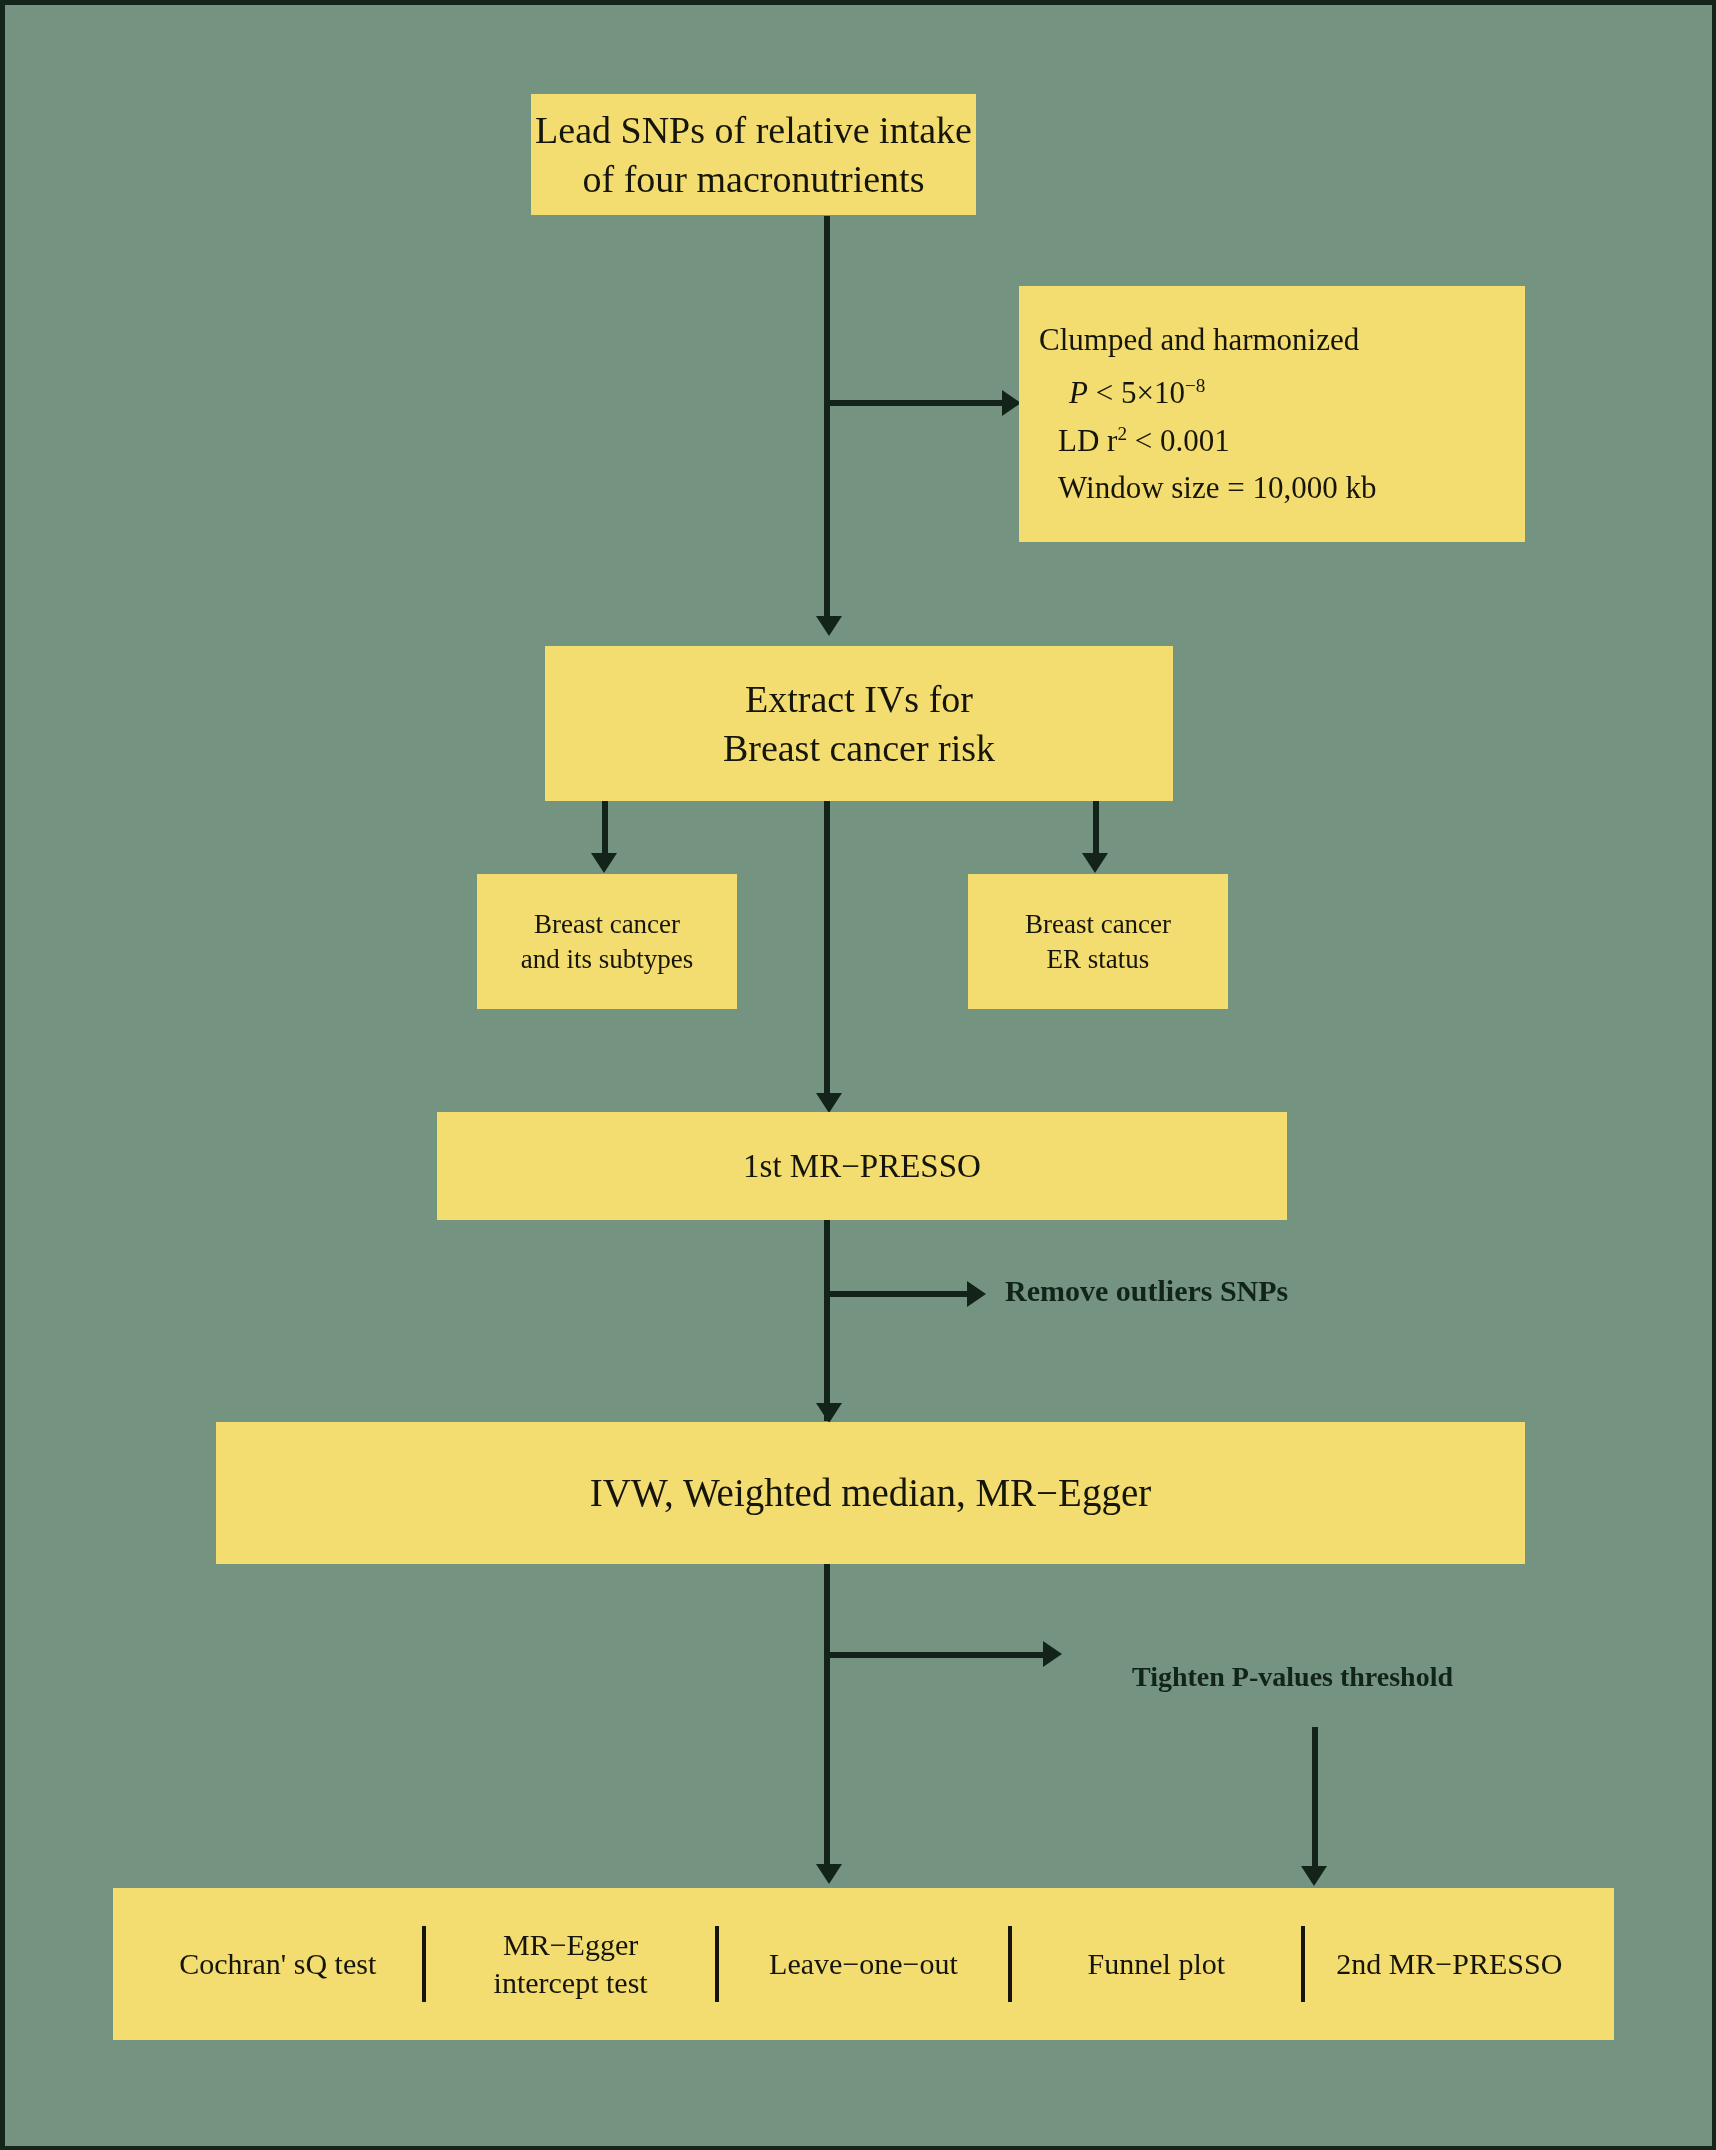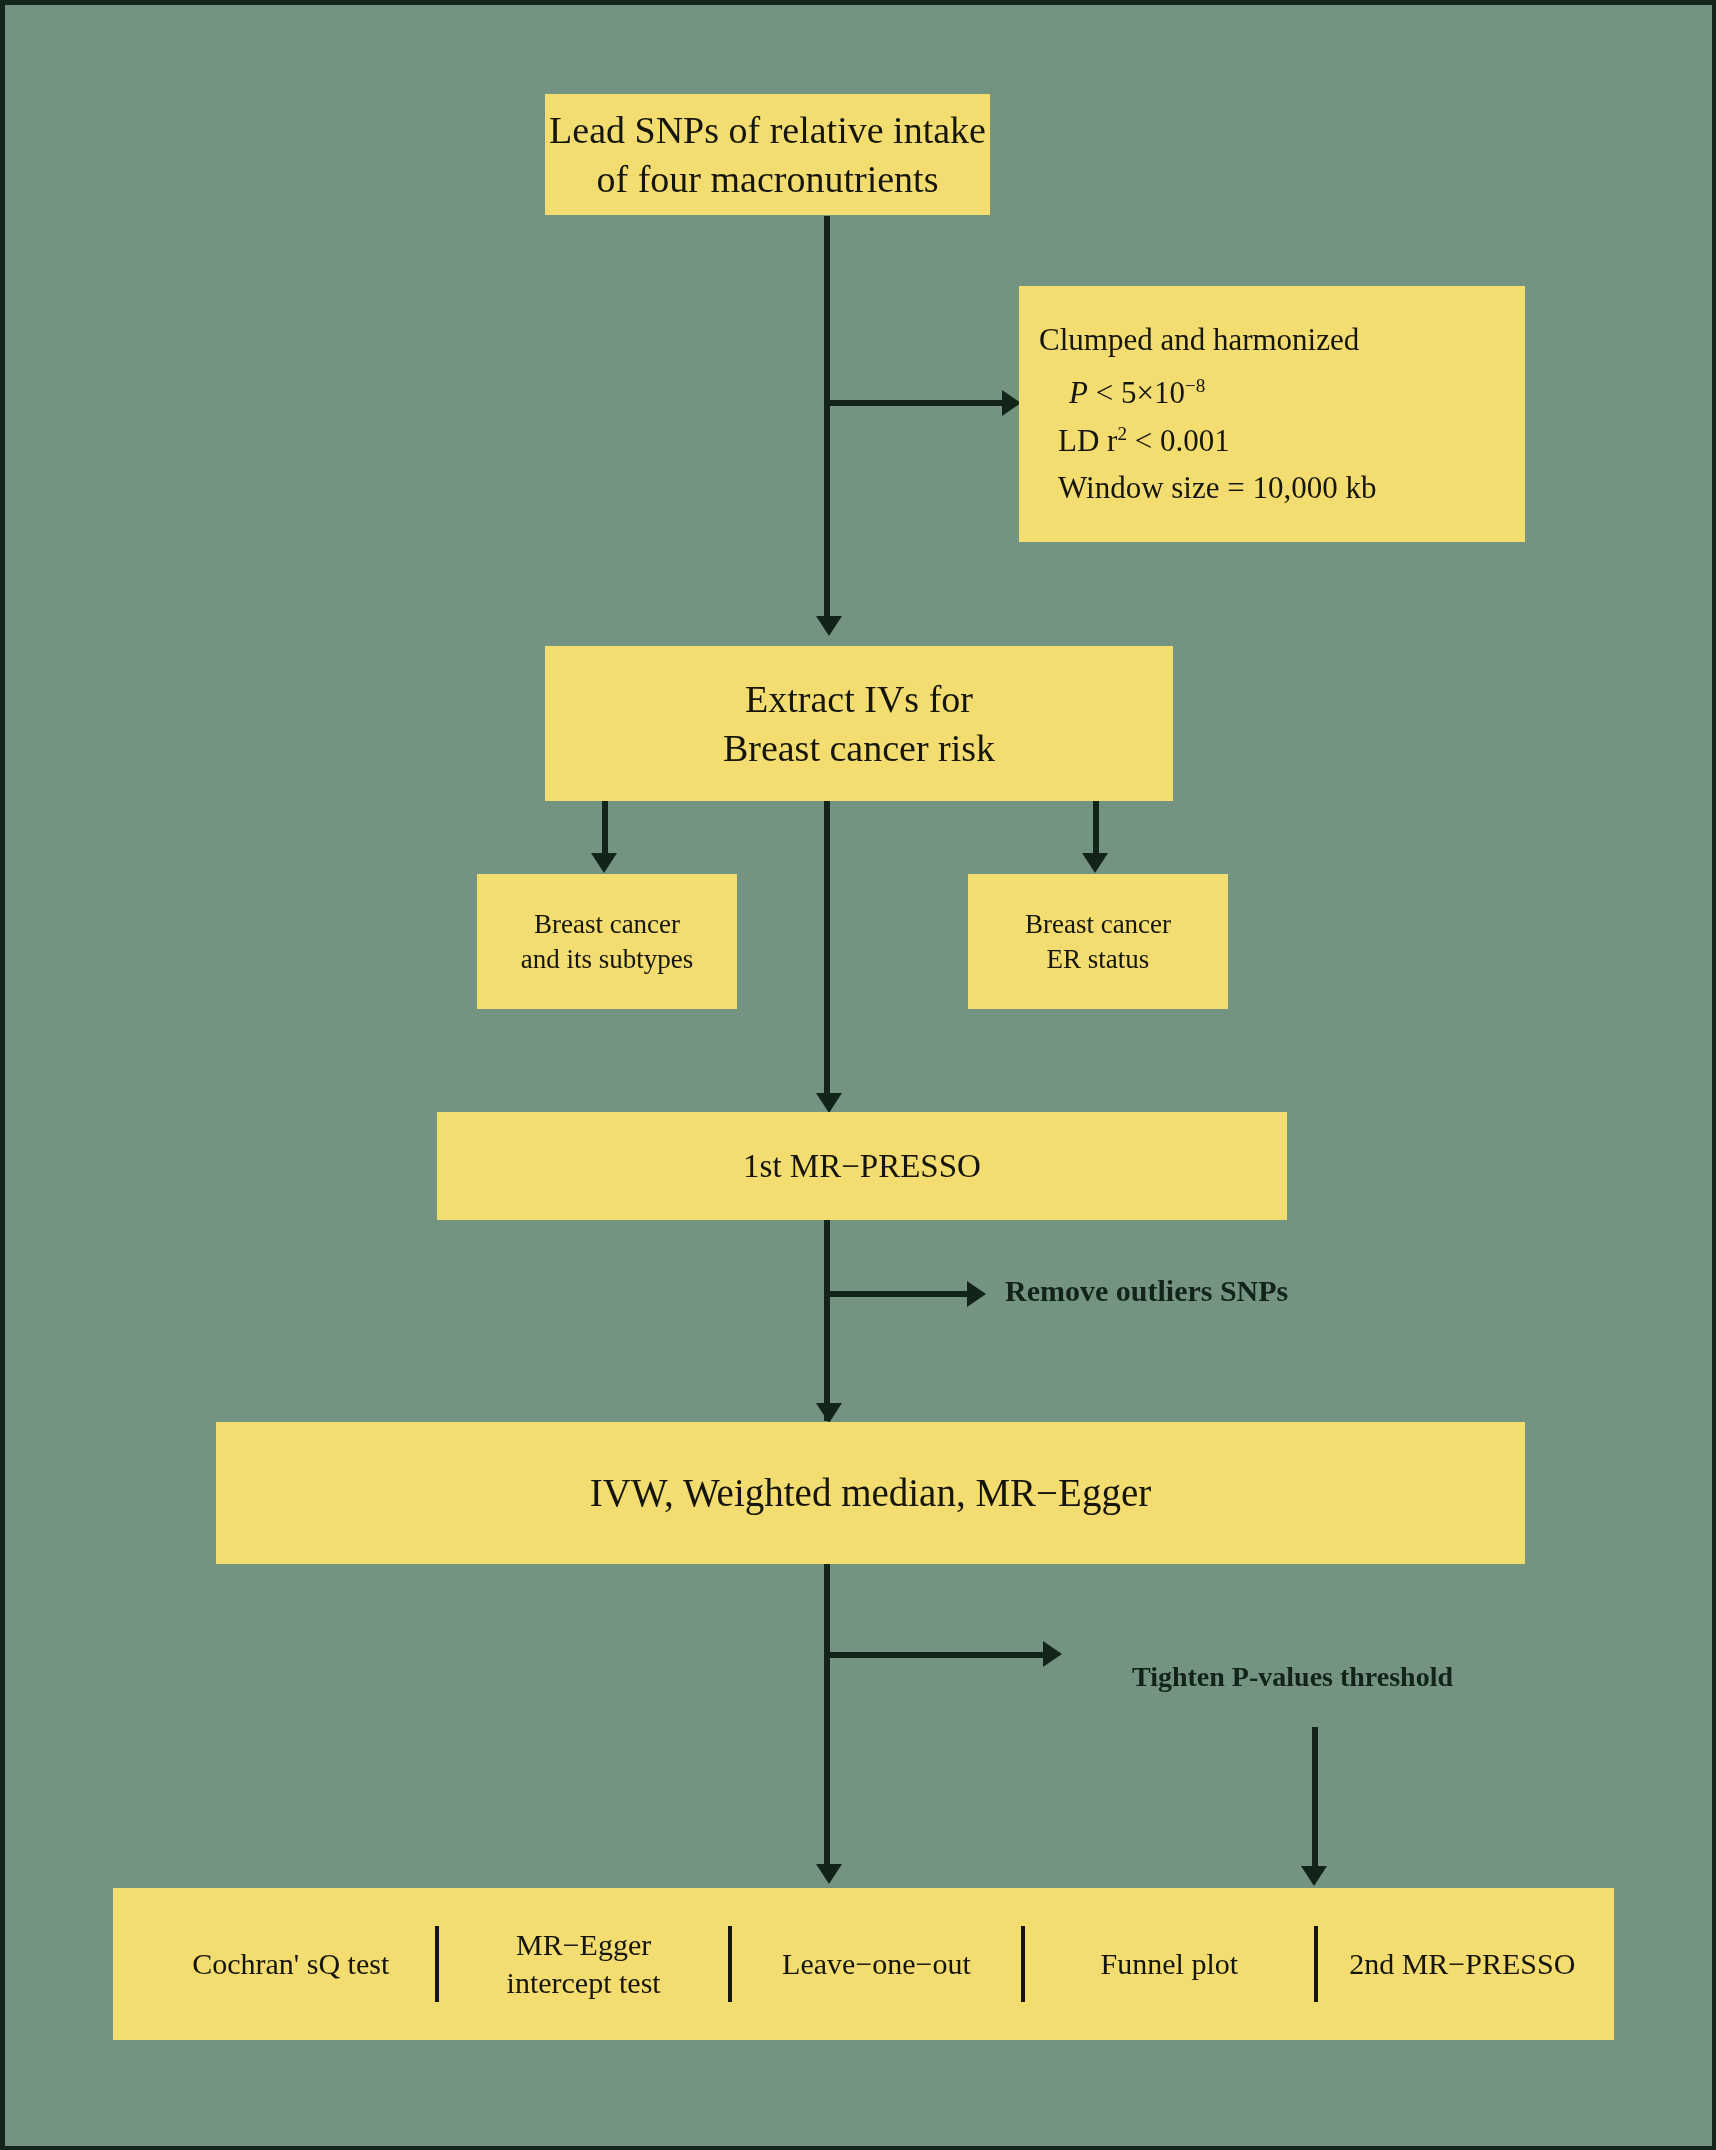--- a/index.html
+++ b/index.html
@@ -75,42 +75,41 @@
   .supline { white-space: nowrap; }
   .ital { font-style: italic; }
   sup { font-size: 0.62em; vertical-align: super; line-height: 0; }
 
   .cells {
     position: absolute;
     display: flex;
     align-items: center;
     justify-content: space-between;
     box-sizing: border-box;
-    margin-left: 13px;
   }
   .cell {
     flex: 1 1 0;
     text-align: center;
     color: #15150c;
     line-height: 1.28;
     padding: 0 4px;
     white-space: pre-line;
   }
   .divider {
     width: 3.4px;
     background: #15150c;
     align-self: center;
   }
 </style>
 </head>
 <body>
 
 <div id="canvas">
 
-  <div class="box" style="left:540px; top:89px; width:445px; height:121px; font-size:38px;">
+  <div class="box" style="left:526px; top:89px; width:445px; height:121px; font-size:38px;">
     <div>Lead SNPs of relative intake</div>
     <div>of four macronutrients</div>
   </div>
 
   <div class="vline" style="left:819px; top:211px; height:404px;"></div>
   <div class="arrow-down" style="left:811px; top:611px;"></div>
 
   <div class="hline" style="left:819px; top:395px; width:182px;"></div>
   <div class="arrow-right" style="left:997px; top:385px;"></div>
 

